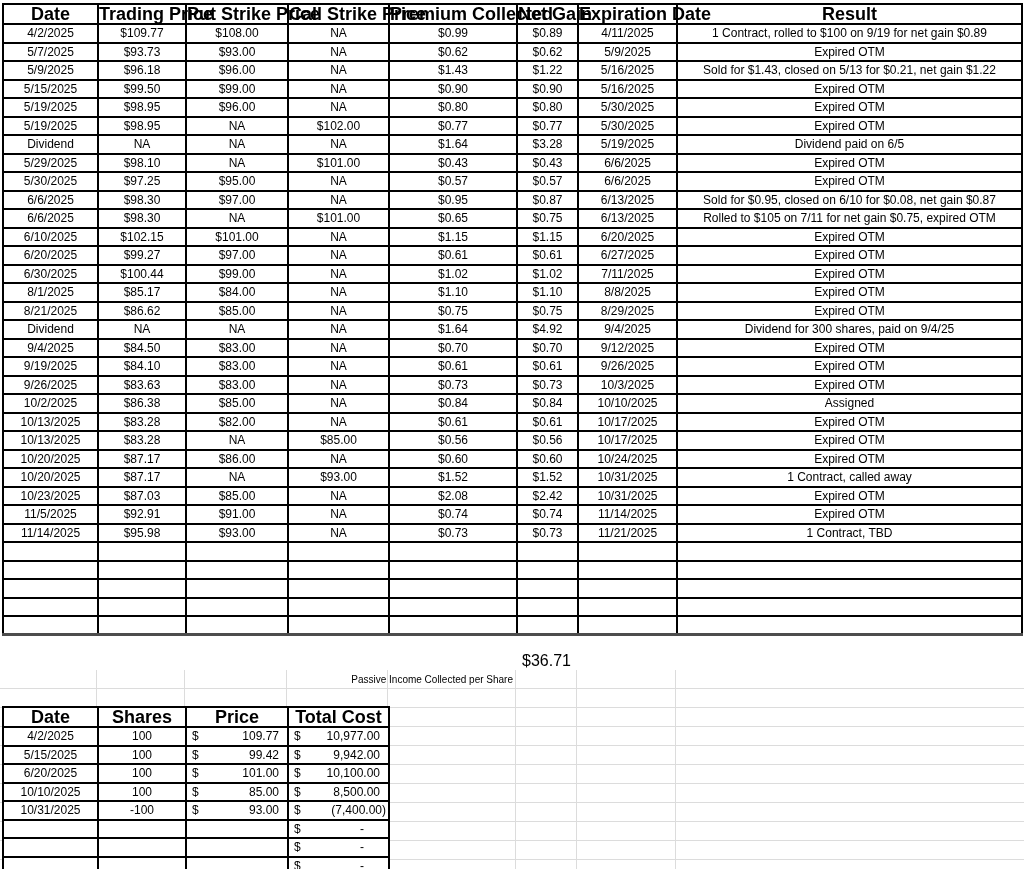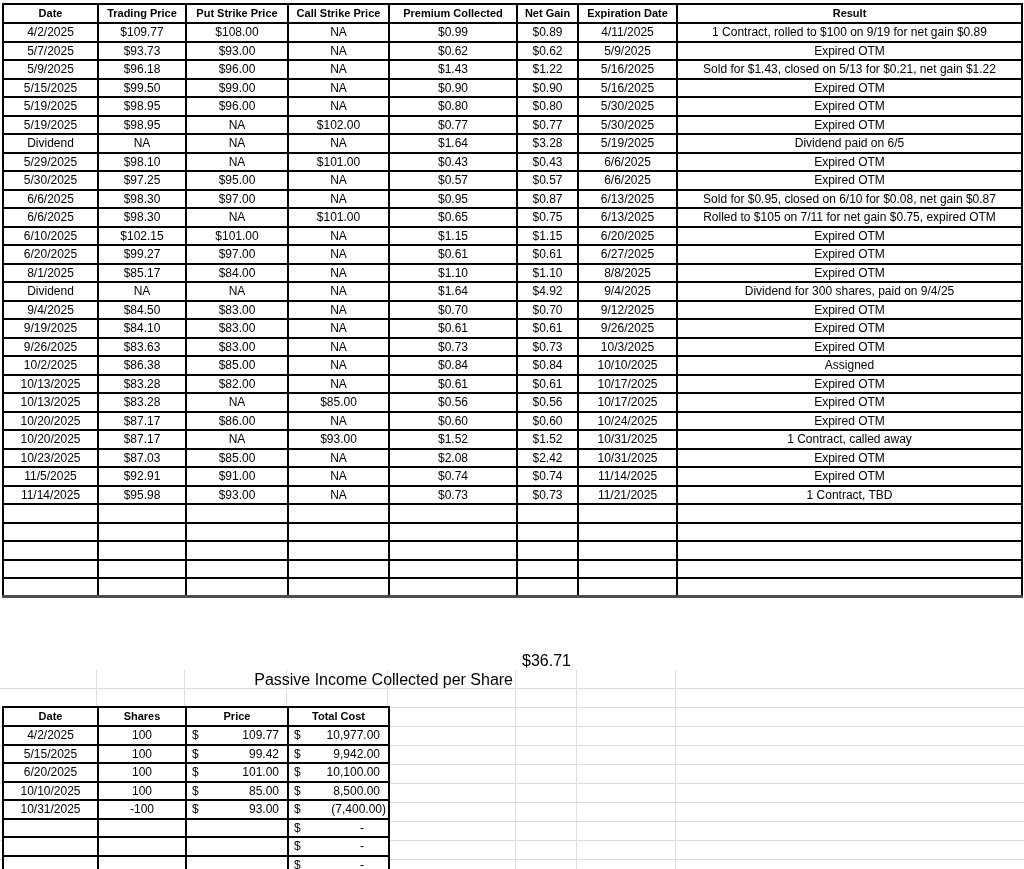--- a/index.html
+++ b/index.html
@@ -33,21 +33,21 @@
   table { border-collapse: collapse; table-layout: fixed; background: #fff; }
   th, td {
     border: 2px solid #000;
     padding: 0;
     font-size: 12px;
     line-height: 1;
     text-align: center;
     white-space: nowrap;
     color: #000;
   }
-  th { font-weight: bold; font-size: 11px; }
+  th { font-weight: bold; font-size: 18px; }
 
   .main-table { position: absolute; left: 2px; top: 3px; width: 1019px; }
   .main-table thead tr { height: 19px; }
   .main-table tbody tr { height: 18.5px; }
   .main-table tbody tr.last-row td { border-bottom: 3px solid #4d4d4d; }
 
   .shares-table { position: absolute; left: 2px; top: 706px; width: 386px; }
   .shares-table thead tr { height: 19px; }
   .shares-table tbody tr { height: 18.5px; }
 
@@ -55,21 +55,21 @@
     display: flex; justify-content: space-between; align-items: center;
     padding: 0 8px 0 5px;
   }
   .acct.neg { padding-right: 2px; }
   .acct.dash .acct-val { margin-right: 16px; }
   .acct-sym { text-align: left; }
   .acct-val { text-align: center; }
 
   .summary-label {
     position: absolute; left: 200px; top: 670px; width: 313px; height: 19px;
-    line-height: 19px; text-align: right; font-size: 16px;
+    line-height: 19px; text-align: right; font-size: 10px;
   }
   .summary-value {
     position: absolute; left: 516px; top: 651px; width: 61px; height: 19px;
     line-height: 19px; text-align: center; font-size: 16px;
   }
 </style>
 </head>
 <body>
 
 <div class="sheet">
@@ -224,27 +224,47 @@
           <td>6/20/2025</td>
           <td>$99.27</td>
           <td>$97.00</td>
           <td>NA</td>
           <td>$0.61</td>
           <td>$0.61</td>
           <td>6/27/2025</td>
           <td>Expired OTM</td>
         </tr>
         <tr>
+          <td>6/30/2025</td>
+          <td>$100.44</td>
+          <td>$99.00</td>
+          <td>NA</td>
+          <td>$1.02</td>
+          <td>$1.02</td>
+          <td>7/11/2025</td>
+          <td>Expired OTM</td>
+        </tr>
+        <tr>
           <td>8/1/2025</td>
           <td>$85.17</td>
           <td>$84.00</td>
           <td>NA</td>
           <td>$1.10</td>
           <td>$1.10</td>
           <td>8/8/2025</td>
+          <td>Expired OTM</td>
+        </tr>
+        <tr>
+          <td>8/21/2025</td>
+          <td>$86.62</td>
+          <td>$85.00</td>
+          <td>NA</td>
+          <td>$0.75</td>
+          <td>$0.75</td>
+          <td>8/29/2025</td>
           <td>Expired OTM</td>
         </tr>
         <tr>
           <td>Dividend</td>
           <td>NA</td>
           <td>NA</td>
           <td>NA</td>
           <td>$1.64</td>
           <td>$4.92</td>
           <td>9/4/2025</td>

